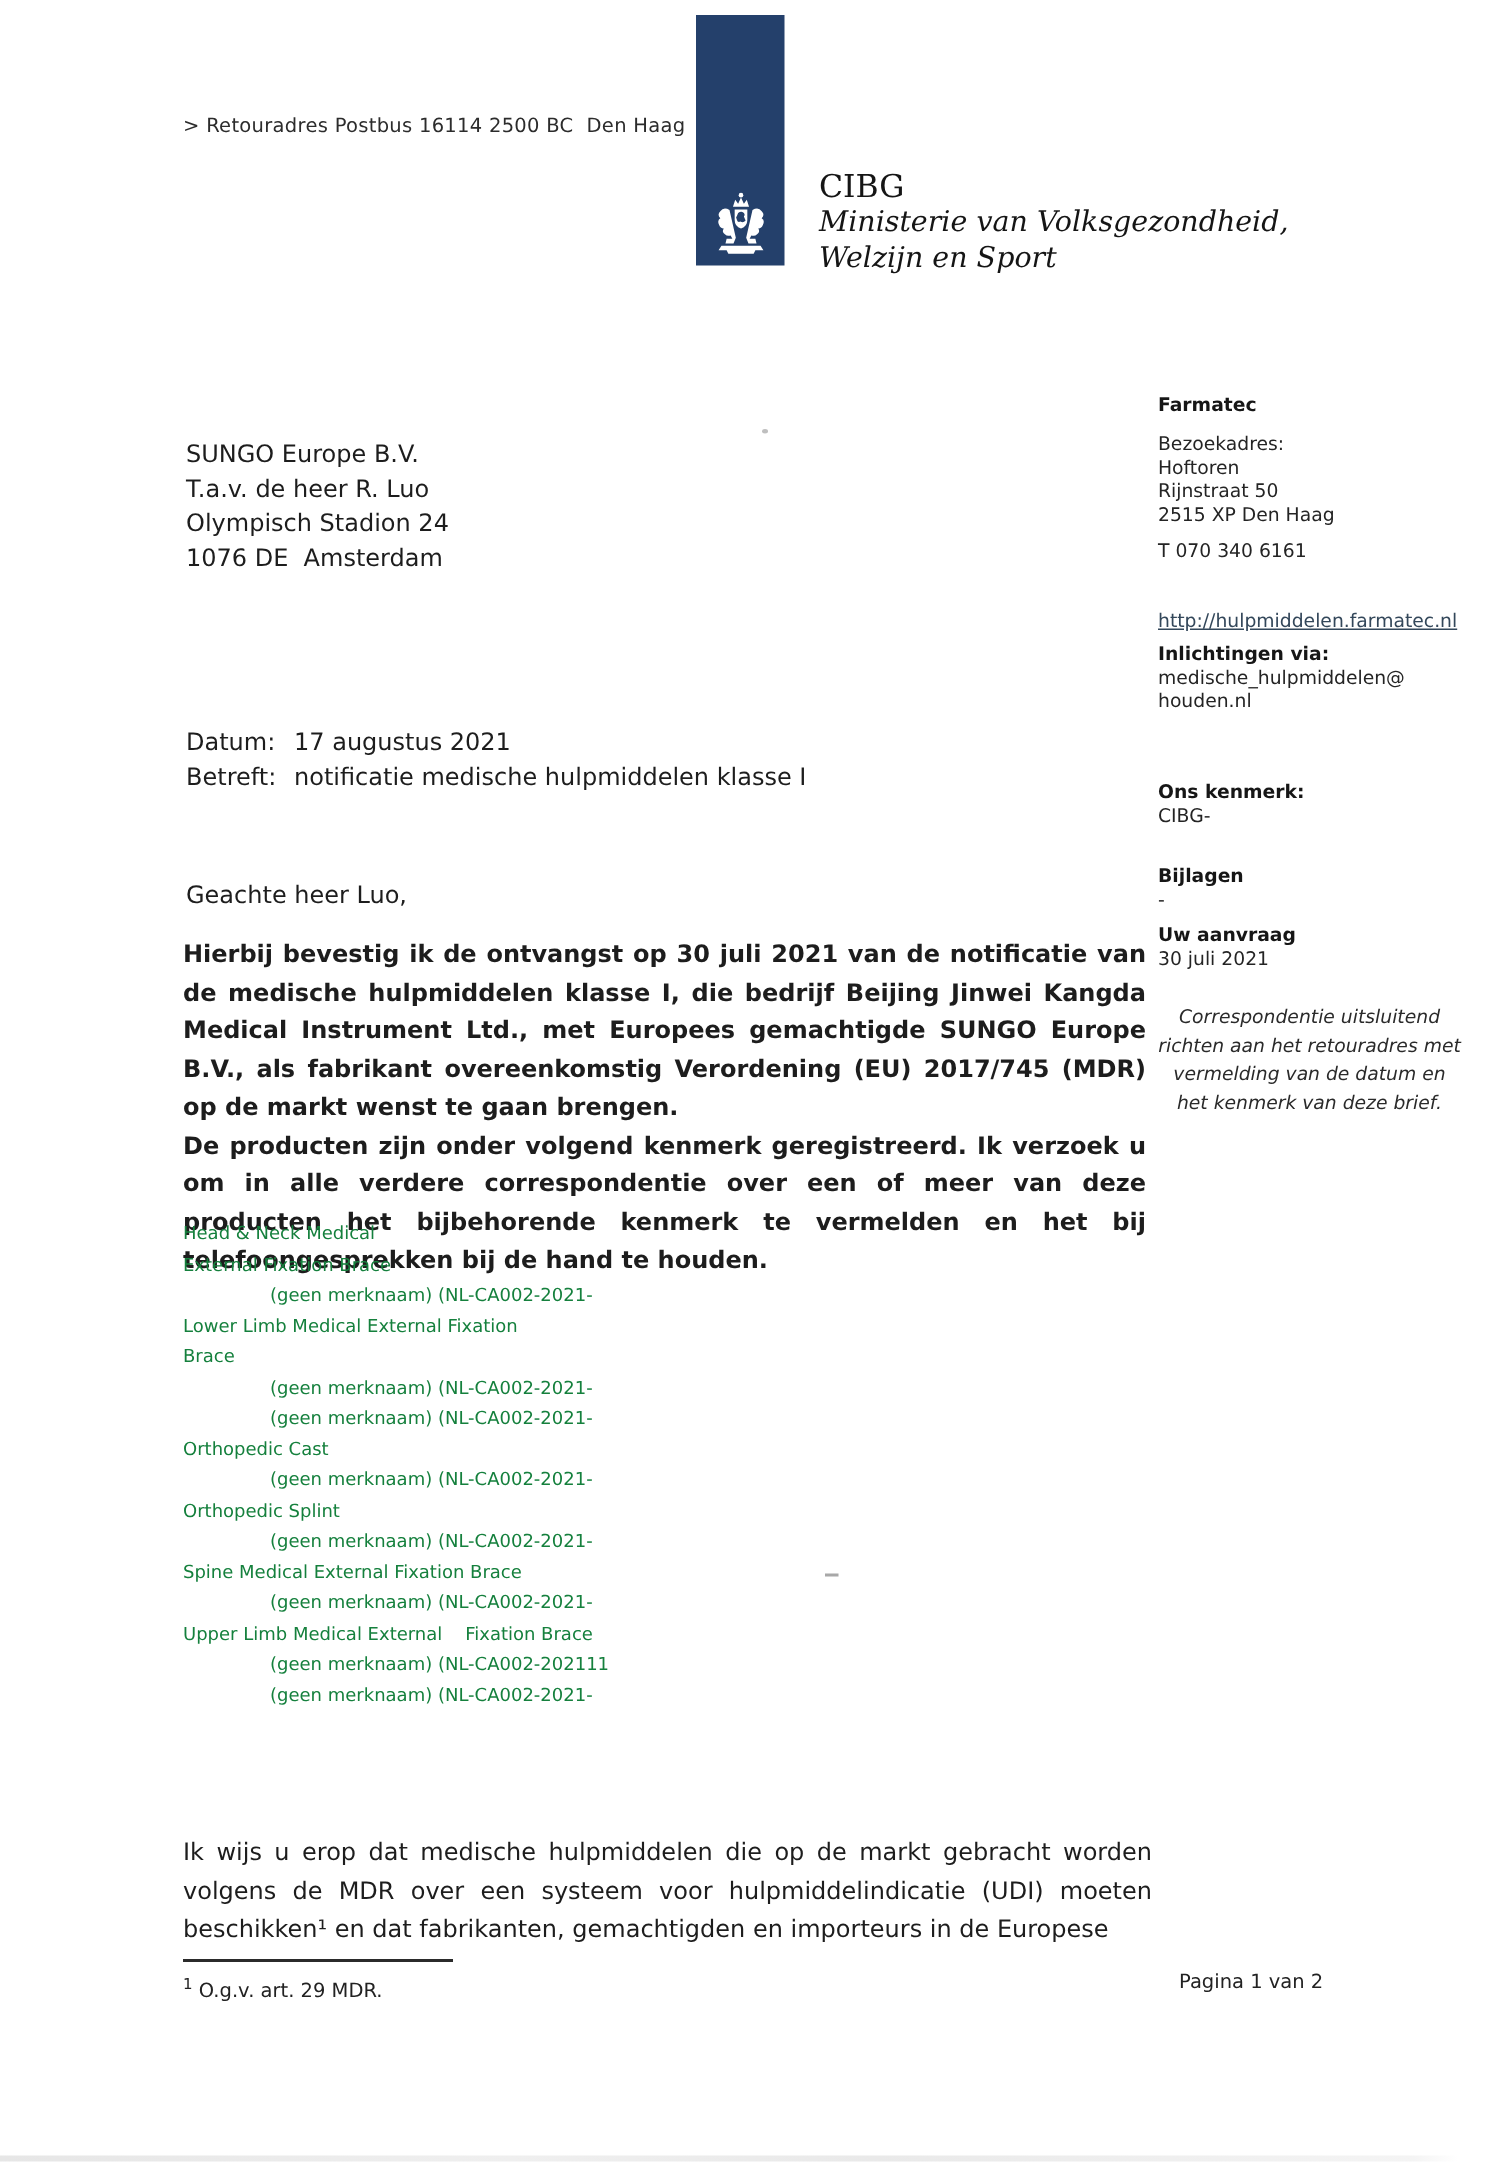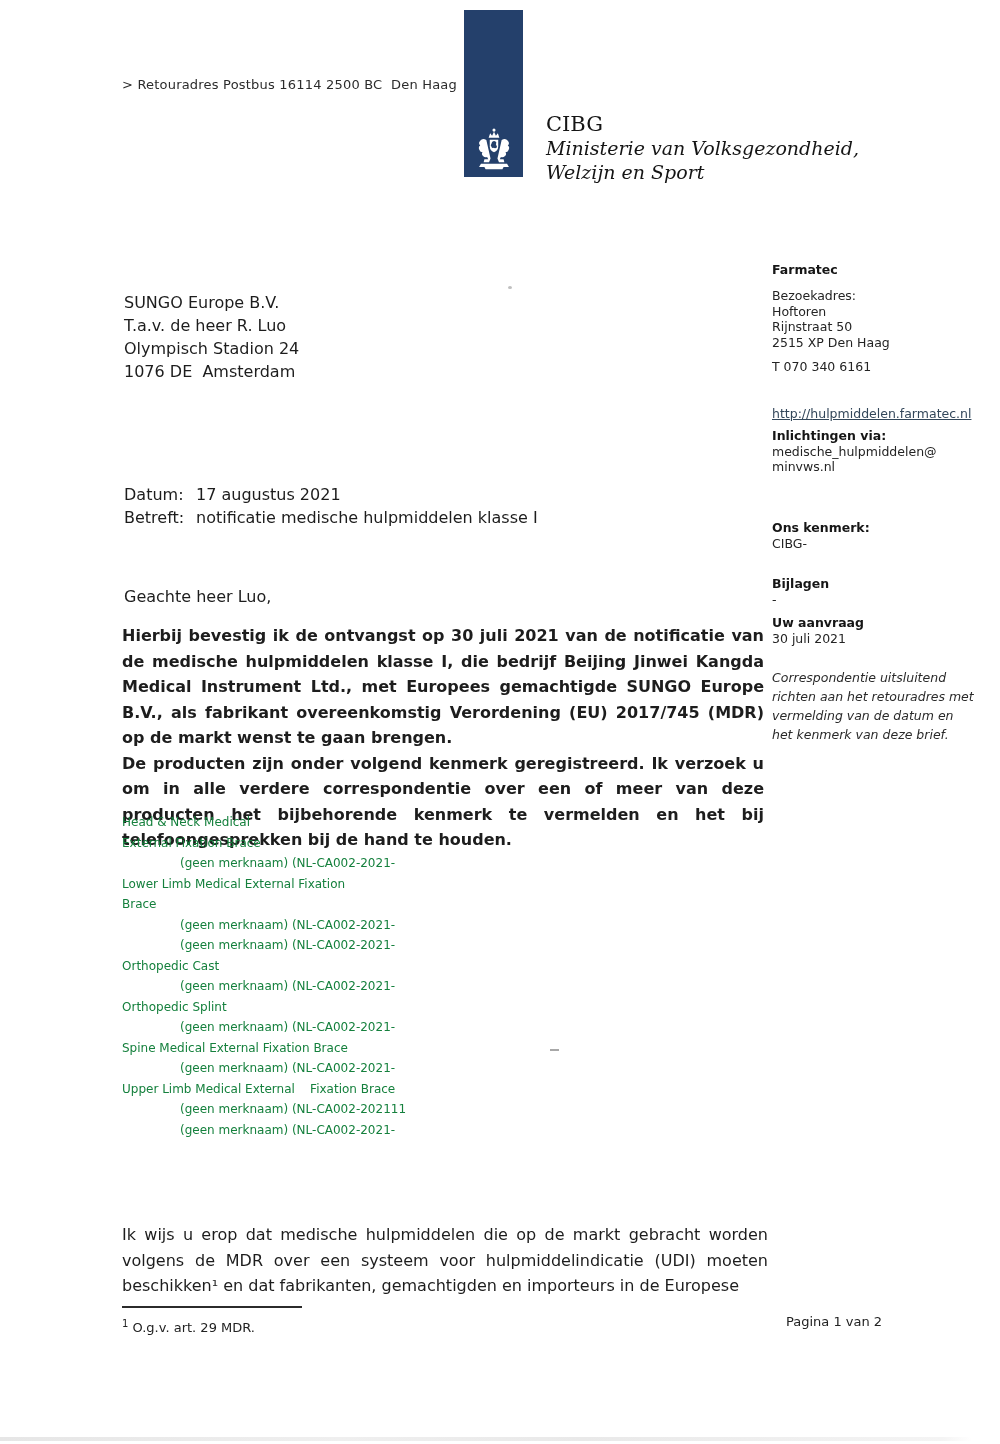--- a/index.html
+++ b/index.html
@@ -22,21 +22,21 @@
   .org-name { font-size:21px; }
   .ministry-line { font-size:19px; font-style:italic; }
 
   
   .recipient { left:124px; top:291px; font-size:16px; line-height:23px; }
 
   
   .sidebar { left:772px; top:0; width:224px; font-size:12.5px; line-height:15.5px; color:#242424; }
   .sb-bold { font-weight:bold; color:#161616; }
   .sb-link { color:#33475a; text-decoration:underline; white-space:nowrap;margin-top:15px; }
-  .sb-note { font-style:italic; width:202px; line-height:19px; color:#2a2a2a; }
+  .sb-note { font-style:italic; width:202px; line-height:19px; color:#2a2a2a;text-align:center; }
 
   
   .meta { left:124px; top:483px; font-size:16px; line-height:23px; }
   .meta-label { display:inline-block; width:72px; }
   .salutation { left:124px; top:587px; font-size:16px; }
   .body-text { left:122px; top:623px; width:642px; font-size:16px; line-height:25.5px; text-align:justify; }
   .body-text p { margin:0;font-weight:bold; }
   .closing { left:122px; top:1222px; width:646px; font-size:16px; line-height:25.5px; text-align:justify; }
 
   
@@ -101,21 +101,21 @@
       <div>2515 XP Den Haag</div>
     </div>
 
     <div class="abs" style="top:359px;left:0">T 070 340 6161</div>
 
     <a class="abs sb-link" style="top:391px;left:0">http://hulpmiddelen.farmatec.nl</a>
 
     <div class="abs" style="top:428px;left:0">
       <div class="sb-bold">Inlichtingen via:</div>
       <div>medische_hulpmiddelen@</div>
-      <div>minvws.nl</div>
+      <div>houden.nl</div>
     </div>
 
     <div class="abs" style="top:520px;left:0">
       <div class="sb-bold">Ons kenmerk:</div>
       <div>CIBG-</div>
     </div>
 
     <div class="abs" style="top:576px;left:0">
       <div class="sb-bold">Bijlagen</div>
       <div>-</div>

